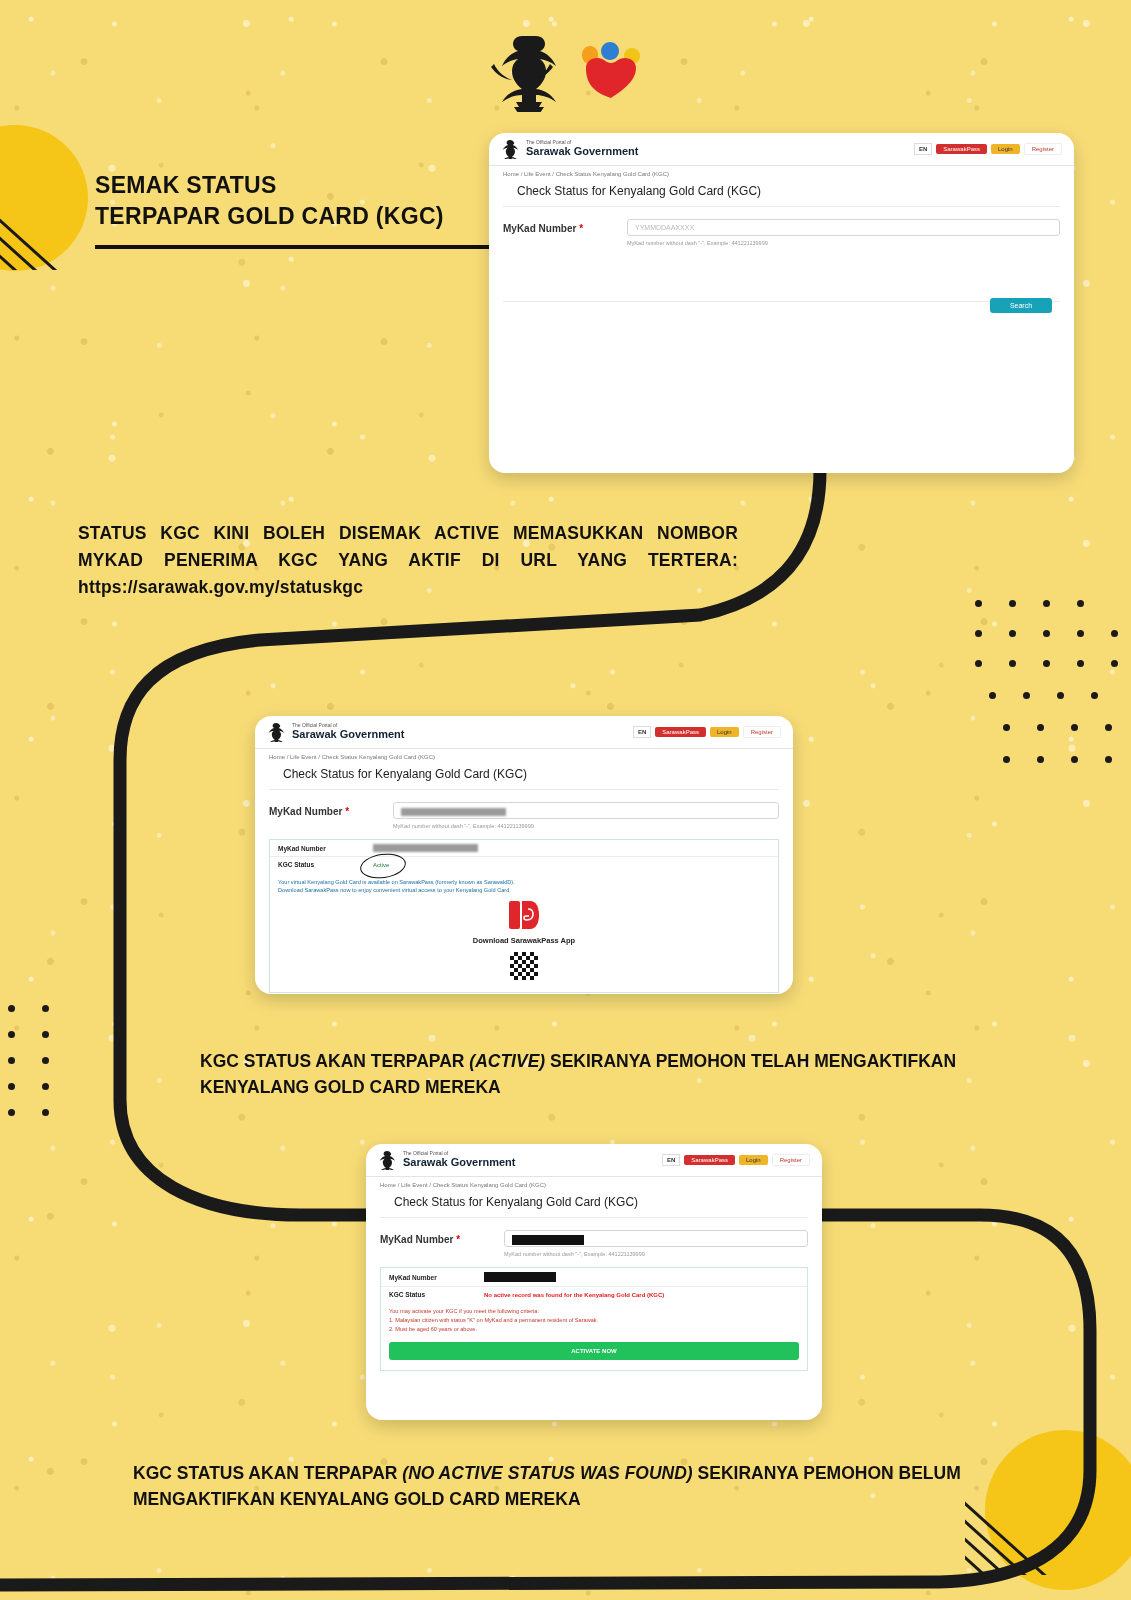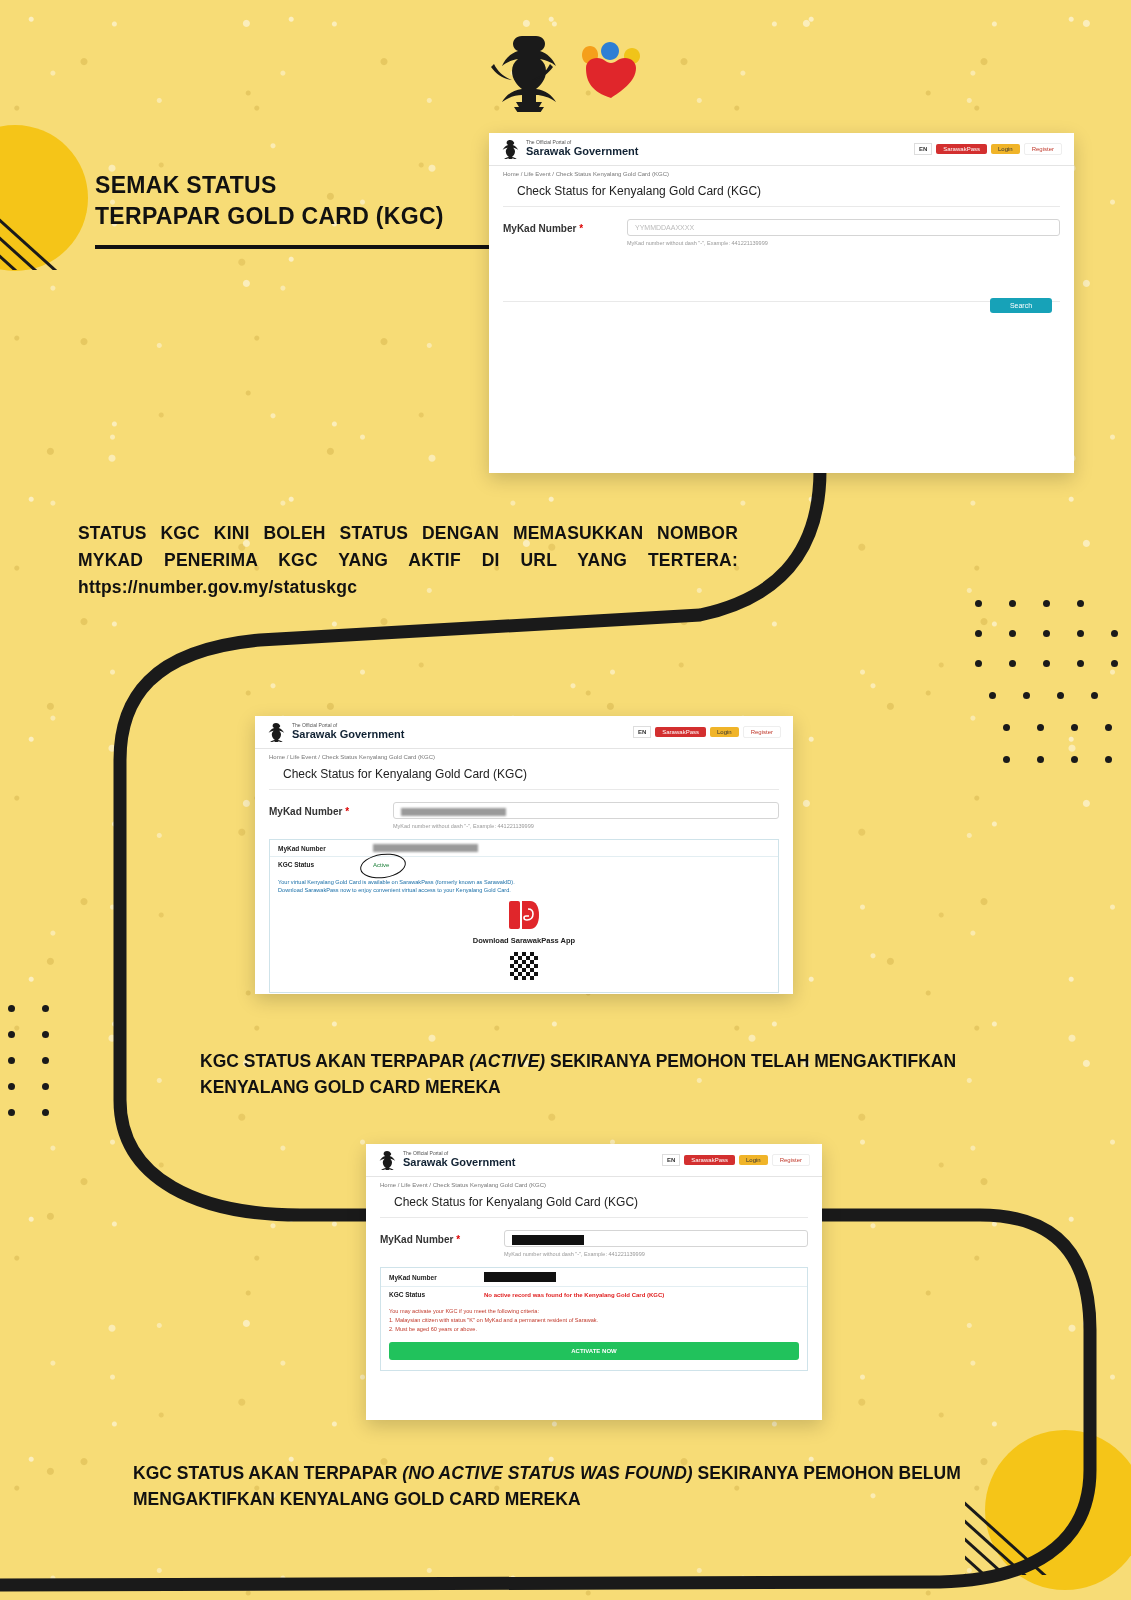--- a/index.html
+++ b/index.html
@@ -51,21 +51,21 @@
   .jkm-text .l3{ font-size:23px; color:#111; }
   .jkm-text .l4{ font-size:18px; color:#111; letter-spacing:5px; }
   .jkm-logo{ width:70px; height:62px; }
 
   
   .title-block{ position:absolute; left:95px; top:170px; width:400px; }
   .title-block h1{ margin:0; font-size:23px; font-weight:bold; color:#111; line-height:1.35; letter-spacing:.3px; }
   .title-rule{ position:absolute; left:0; top:75px; width:400px; height:4px; background:#111; }
 
   
-  .browser{ position:absolute; background:#fff; box-shadow:0 6px 18px rgba(0,0,0,.18); overflow:hidden; }
+  .browser{ position:absolute; background:#fff; box-shadow:0 6px 18px rgba(0,0,0,.18); overflow:hidden;border-radius:16px; }
   .bar{ display:flex; align-items:center; justify-content:space-between; padding:6px 12px; border-bottom:1px solid #e4e4e4; }
   .brand{ display:flex; align-items:center; gap:7px; }
   .brand .mini-crest{ width:18px; height:20px; }
   .brand .btxt .small{ font-size:5px; color:#555; line-height:1; }
   .brand .btxt .big{ font-size:11px; color:#123; font-weight:bold; line-height:1.1; }
   .navbtns{ display:flex; align-items:center; gap:4px; }
   .navbtns .en{ font-size:6px; color:#333; font-weight:bold; padding:2px 4px; border:1px solid #ddd; }
   .pill{ font-size:6px; color:#fff; padding:2px 7px; border-radius:2px; }
   .pill.red{ background:#d32f2f; }
   .pill.yellow{ background:#f0b429; color:#333; }
@@ -236,22 +236,22 @@
       <span class="req">*</span>
     </div>
     <div class="inp">YYMMDDAAXXXX</div>
   </div>
   <div class="hint">MyKad number without dash "-", Example: 441221139999</div>
   <div class="divider" style="margin-top:55px;"></div>
   <div class="search-btn" style="right:22px; top:165px;">Search</div>
 </div>
 
 <div class="caption cap1">
-  <span>STATUS KGC KINI BOLEH STATUS DENGAN MEMASUKKAN NOMBOR MYKAD PENERIMA KGC YANG AKTIF DI URL YANG TERTERA:</span>
-  <span class="url">https://number.gov.my/statuskgc</span>
+  <span>STATUS KGC KINI BOLEH DISEMAK ACTIVE MEMASUKKAN NOMBOR MYKAD PENERIMA KGC YANG AKTIF DI URL YANG TERTERA:</span>
+  <span class="url">https://sarawak.gov.my/statuskgc</span>
 </div>
 
 <div class="browser" style="left:255px; top:716px; width:538px; height:278px;">
   <div class="bar">
     <div class="brand">
       <svg class="mini-crest" viewBox="0 0 18 20">
           <path fill="#1a1a1a" d="M9 1C6.8 1 5.6 2.2 5.6 3.7c0 1 .6 1.8 1.5 2.2C4.5 6.7 2.6 8.6 1.6 11c1.6-1.3 3.3-2 5.1-2.2-1.2 1-1.9 2.3-1.9 3.8 0 2.4 1.6 4.2 3.1 5.4-2.7.3-4.9 1.6-6.1 3.6 2.1-1.4 4.3-2 6.1-2V21h3v-1.4c1.8 0 4 .6 6.1 2-1.2-2-3.4-3.3-6.1-3.6 1.5-1.2 3.1-3 3.1-5.4 0-1.5-.7-2.8-1.9-3.8 1.8.2 3.5.9 5.1 2.2-1-2.4-2.9-4.3-5.5-5.1.9-.4 1.5-1.2 1.5-2.2C12.4 2.2 11.2 1 9 1z"></path>
         </svg>
       <div class="btxt">
         <div class="small">The Official Portal of</div>

